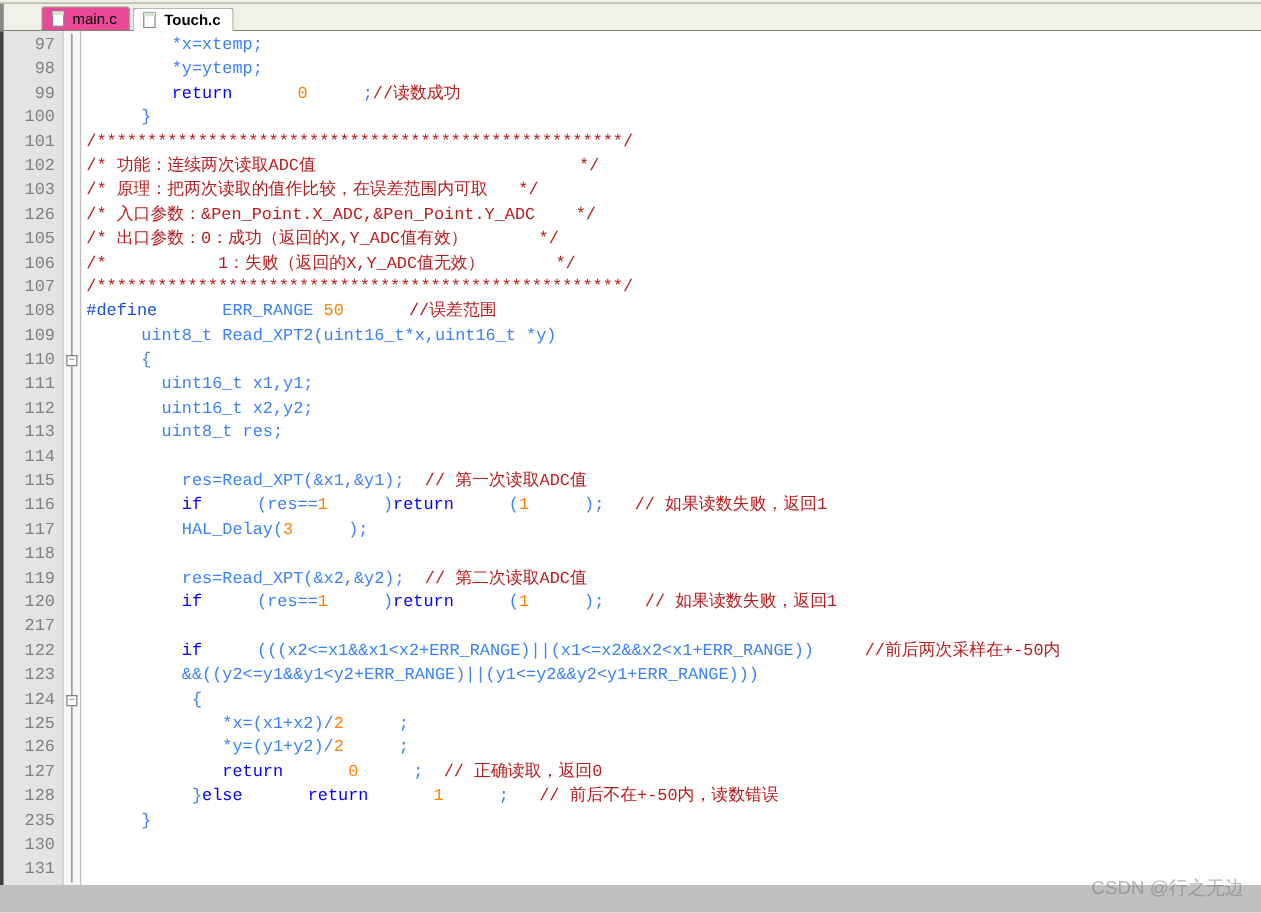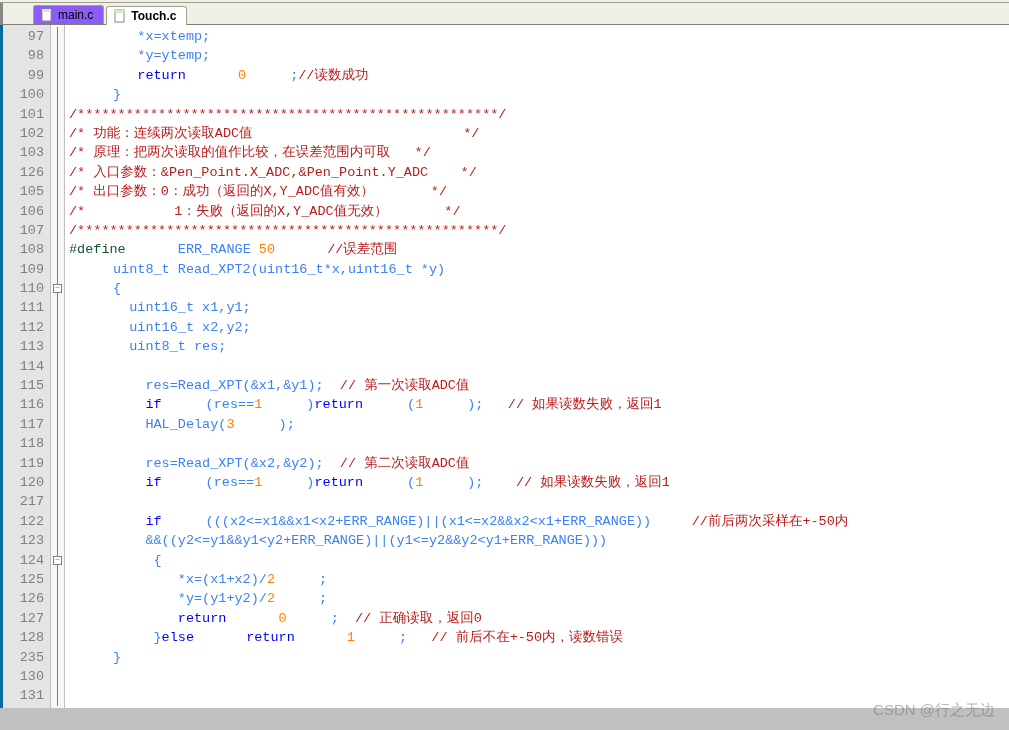--- a/index.html
+++ b/index.html
@@ -24,21 +24,21 @@
     height: 22px;
     border-bottom: 1px solid #808070;
     padding-left: 30px;
     border-left: 3px solid #888;
   }
   .tab {
     display: flex;
     align-items: center;
     gap: 4px;
     padding: 2px 10px 2px 6px;
-    background: #8b5cf6;
+    background: #ec4899;
     border: 1px solid #a0a090;
     border-bottom: none;
     border-radius: 3px 3px 0 0;
     margin-right: 2px;
     font-family: Tahoma, sans-serif;
     font-size: 12px;
     cursor: pointer;
     height: 19px;
   }
   .tab.active {
@@ -50,21 +50,21 @@
   .tab-icon {
     width: 14px;
     height: 14px;
     display: inline-flex;
     align-items: center;
     justify-content: center;
   }
   .editor-wrap {
     display: flex;
     background: #fff;
-    border-left: 3px solid #0369a1;
+    border-left: 3px solid #404040;
   }
   .gutter {
     background: #e4e4e4;
     text-align: right;
     padding: 2px 6px 2px 4px;
     color: #808080;
     user-select: none;
     border-right: 1px solid #c0c0c0;
     min-width: 48px;
   }
@@ -96,21 +96,21 @@
     flex: 1;
     padding: 2px 0 2px 4px;
     background: #fff;
     white-space: pre;
   }
   .line { height: 19.4px; line-height: 19.4px; }
   .g-line { height: 19.4px; line-height: 19.4px; }
   .kw { color: #0000ff; }
   .cm { color: #b91c1c; }
   .num { color: #ff8000; }
-  .pp { color: #14532d; }
+  .pp { color: #1d4ed8; }
   .txt { color: #3b82f6; margin-left: 44px; }
   .watermark {
     position: absolute;
     right: 14px;
     bottom: 10px;
     color: rgba(120,120,120,0.55);
     font-family: sans-serif;
     font-size: 15px;
     pointer-events: none;
   }

